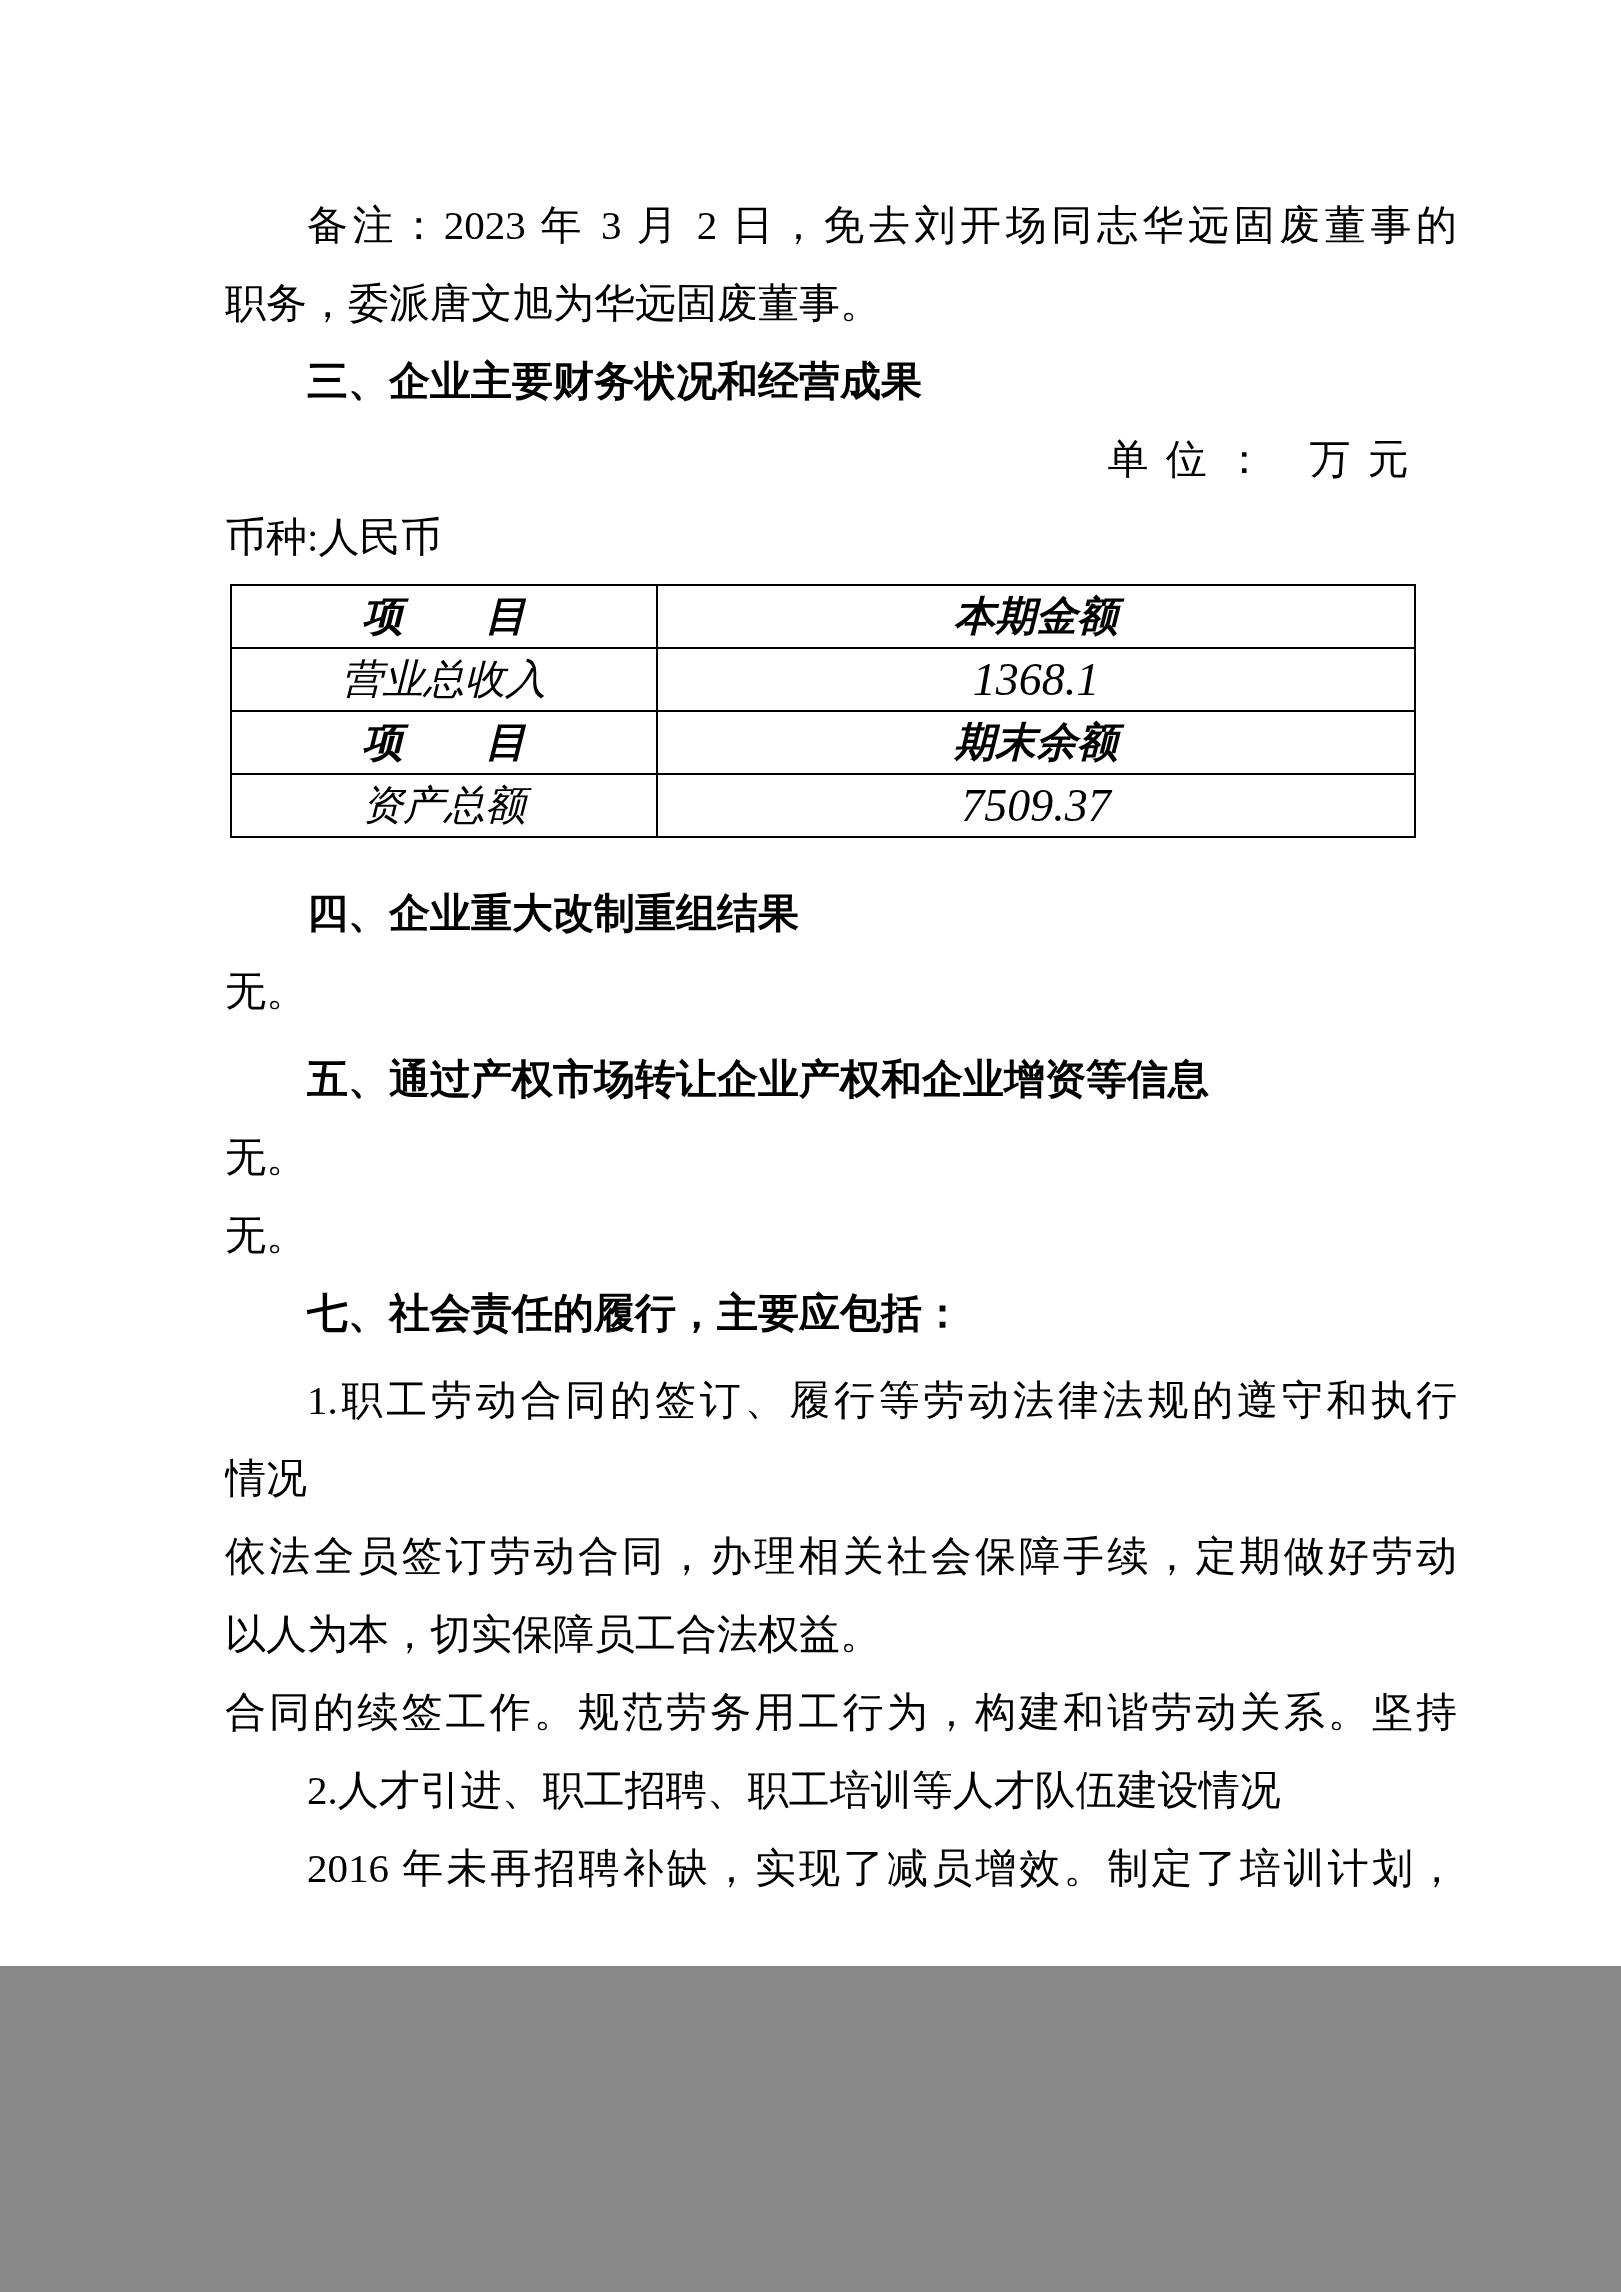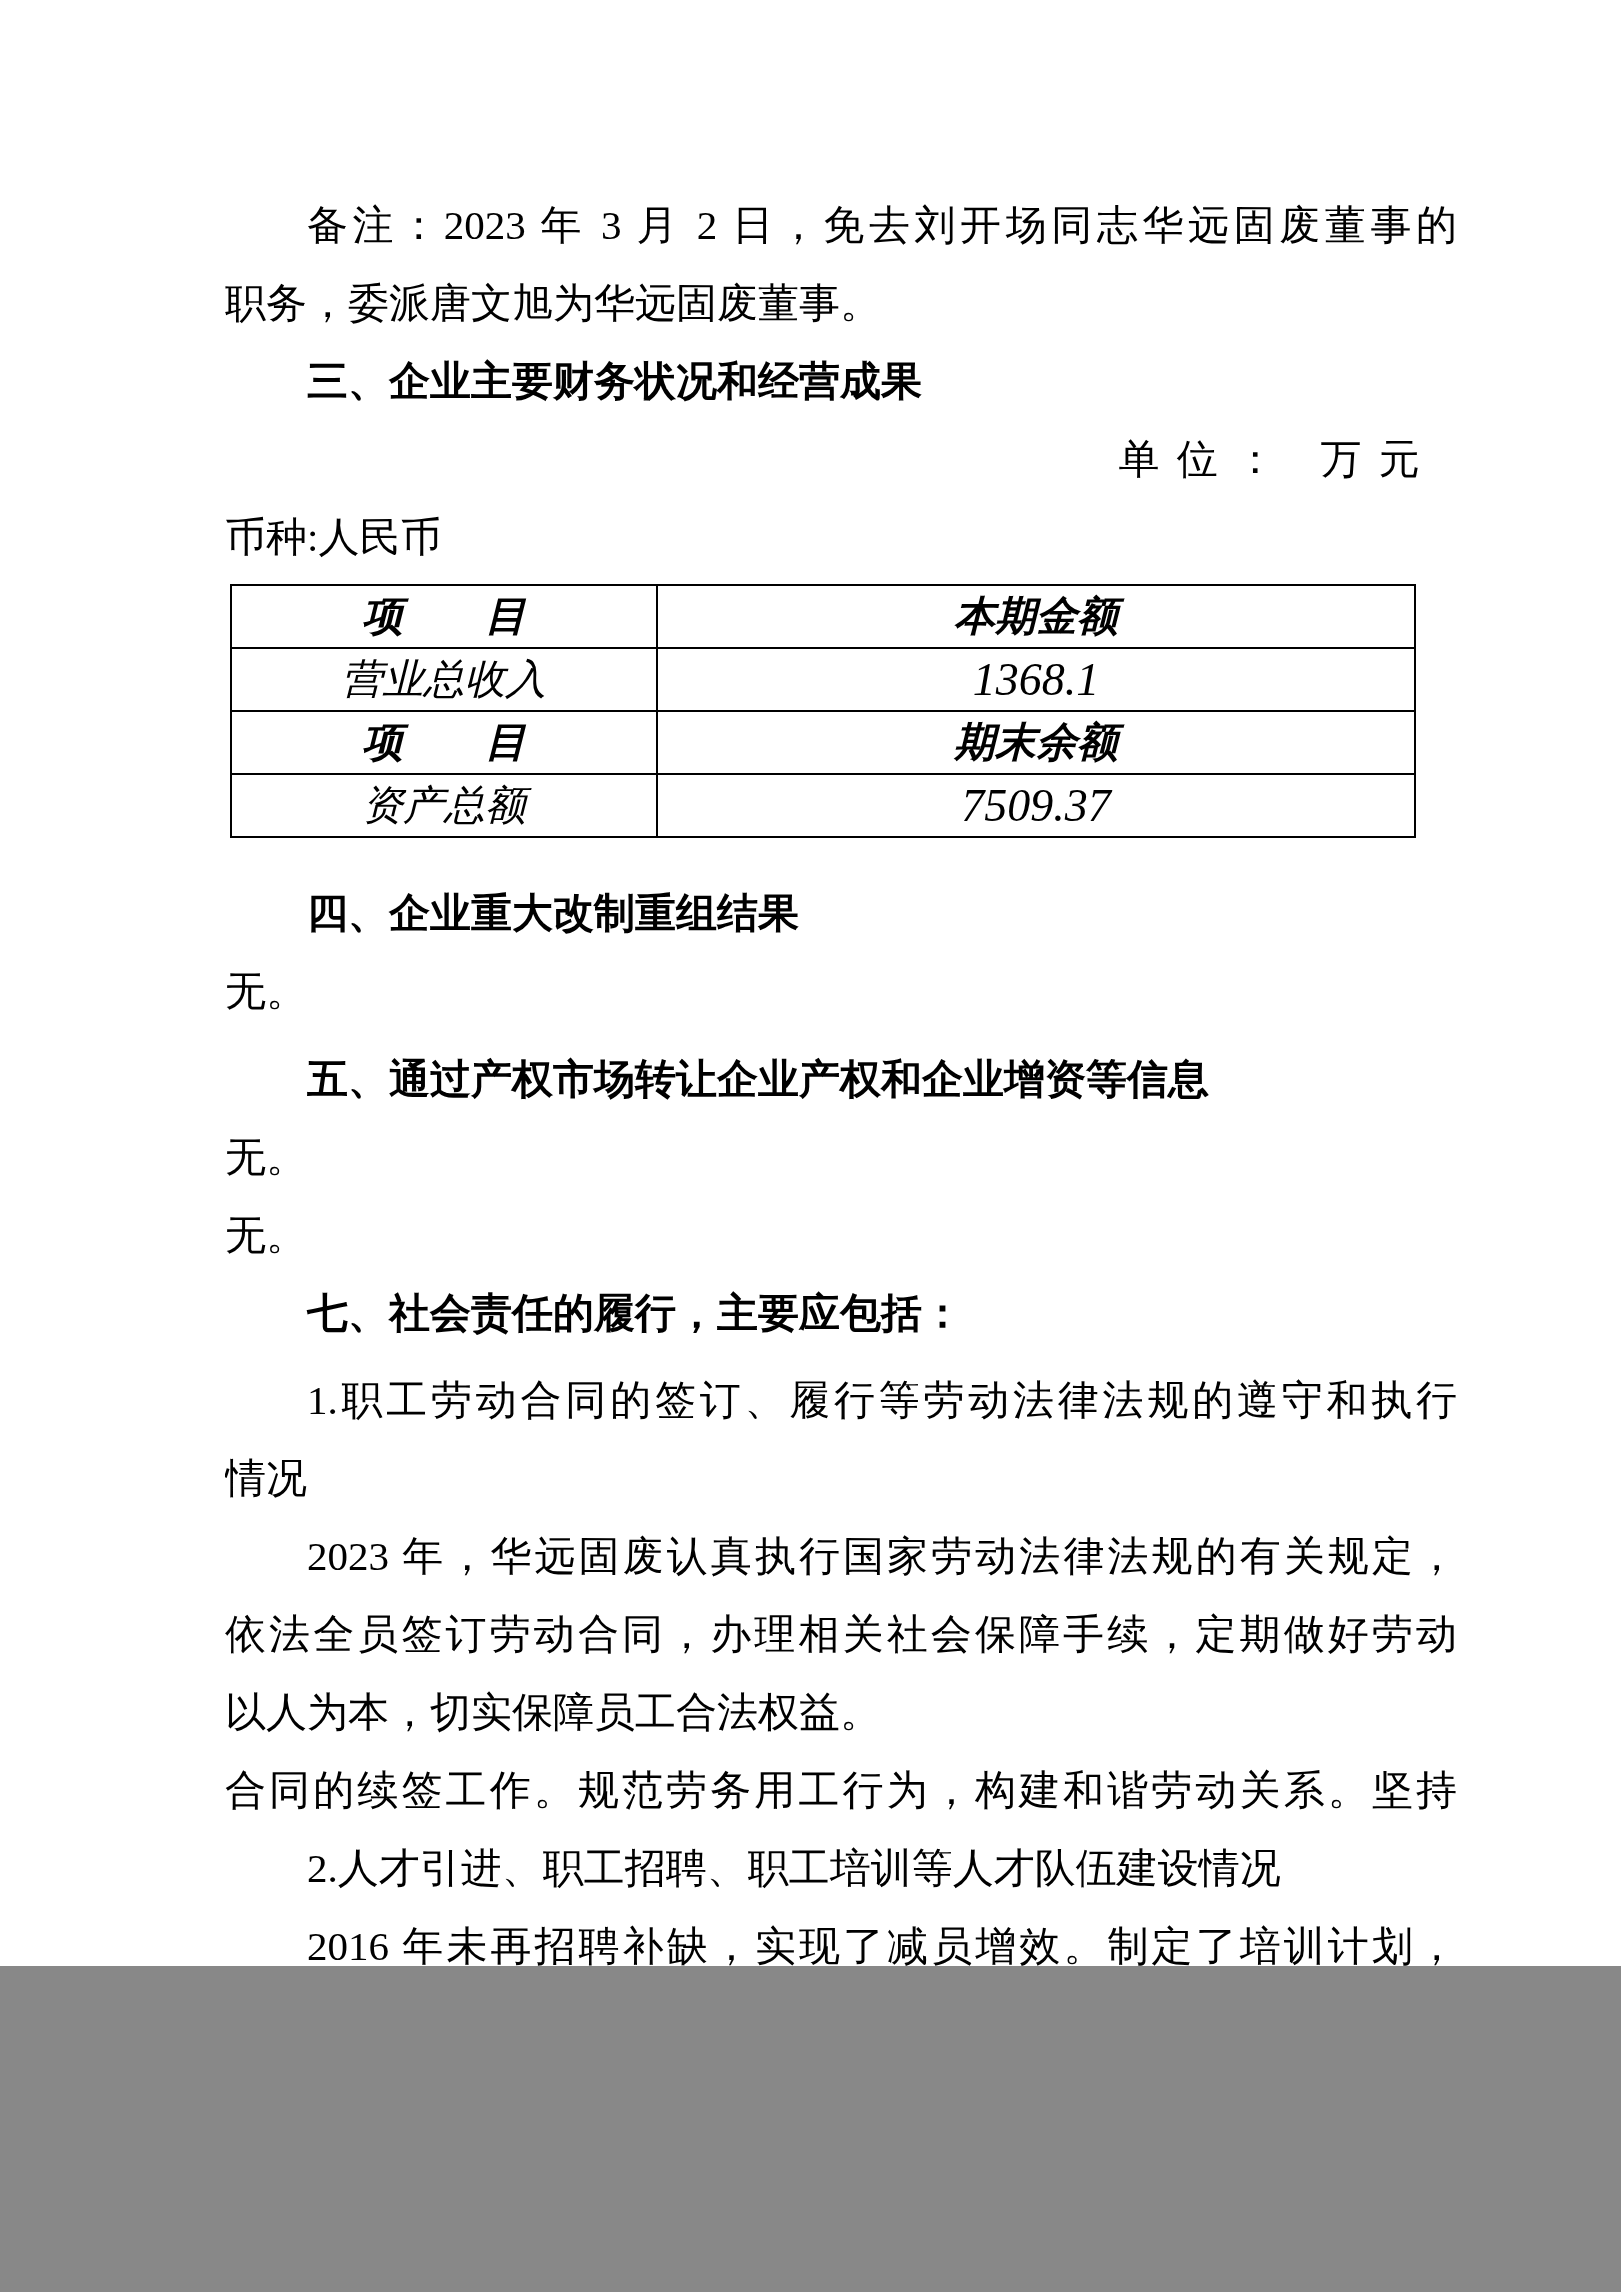--- a/index.html
+++ b/index.html
@@ -27,21 +27,21 @@
   }
   .indent { text-indent: 82px; }
   .fill {
     text-align: justify;
     text-align-last: justify;
   }
   .heading { font-weight: bold; }
   .unit-line {
     text-align: right;
     letter-spacing: 0.42em;
-    margin-right: 20px;
+    margin-right: 31px;
   }
   table.fin {
     border-collapse: collapse;
     table-layout: fixed;
     width: 1186px;
     margin: 7.8px 0 36px 4.9px;
     font-style: italic;
   }
   table.fin td {
     border: 2.9px solid #000000;
@@ -107,21 +107,20 @@
     <div class="line indent heading m10">五、通过产权市场转让企业产权和企业增资等信息</div>
     <div class="line">无。</div>
 
     <div class="line">无。</div>
 
     <div class="line indent heading">七、社会责任的履行，主要应包括：</div>
 
     <div class="line indent fill m10">1.职工劳动合同的签订、履行等劳动法律法规的遵守和执行</div>
     <div class="line">情况</div>
 
-    <div class="line indent fill">2023 年，华远固废认真执行国家劳动法律法规的有关规定，</div>
     <div class="line fill">依法全员签订劳动合同，办理相关社会保障手续，定期做好劳动</div>
     <div class="line">以人为本，切实保障员工合法权益。</div>
     <div class="line fill">合同的续签工作。规范劳务用工行为，构建和谐劳动关系。坚持</div>
 
     <div class="line indent">2.人才引进、职工招聘、职工培训等人才队伍建设情况</div>
     <div class="line indent fill">2016 年未再招聘补缺，实现了减员增效。制定了培训计划，</div>
 
   </div>
 
   <div class="page-number">- 4 -</div>

